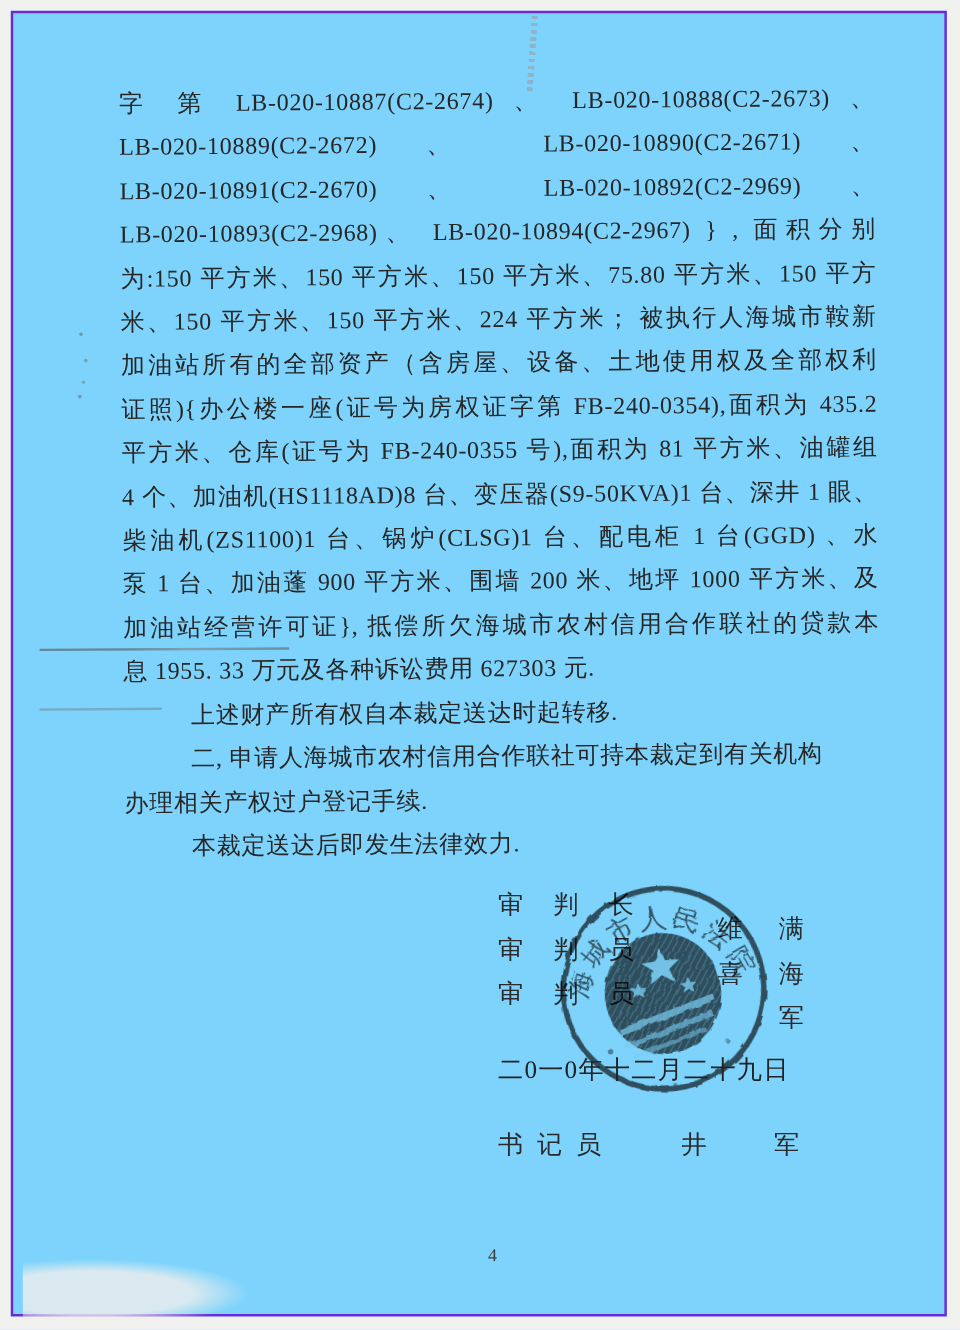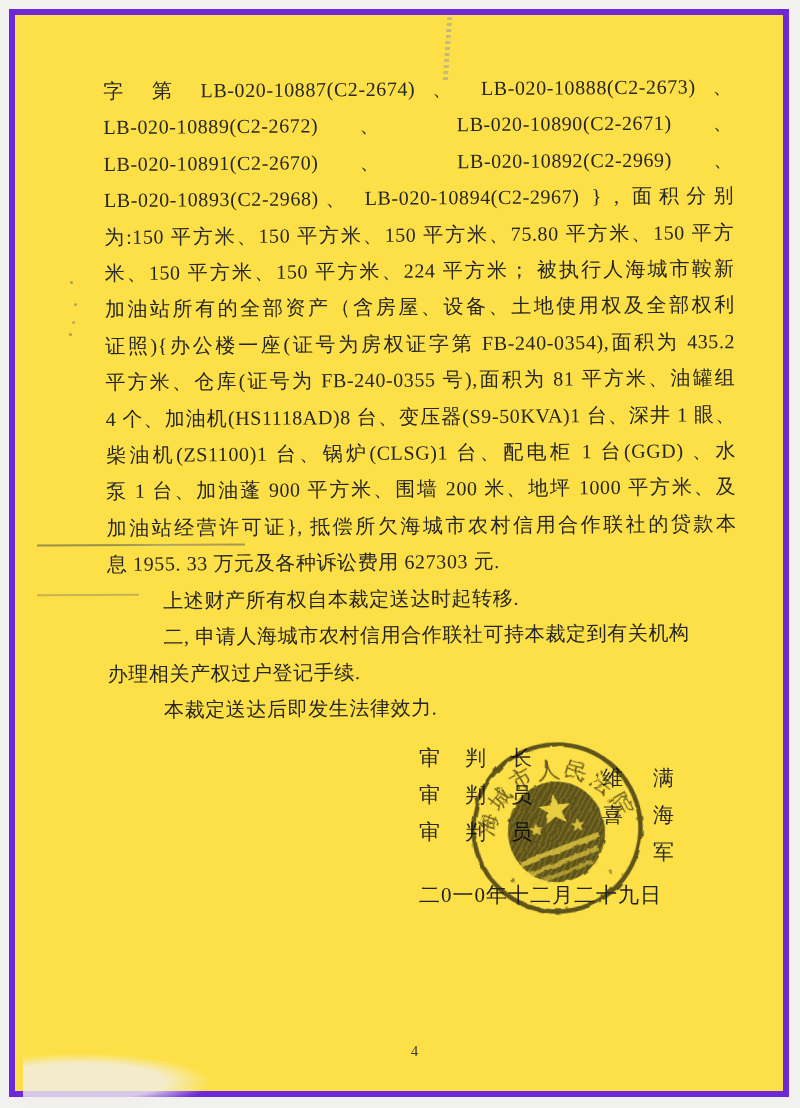--- a/index.html
+++ b/index.html
@@ -4,21 +4,21 @@
 <style>
   html,body{margin:0;padding:0;}
   body{
     width:800px;height:1108px;position:relative;
     background:#f1f1ef;
     font-family:"Liberation Serif","DejaVu Serif",serif;
     overflow:hidden;
   }
   .page{
     position:absolute;left:9px;top:9px;width:780px;height:1088px;
-    background:#fde047;border:6px solid #6d28d9;
+    background:#7dd3fc;border:2px solid #6d28d9;
     box-sizing:border-box;
   }
   
   .doc-text{
     position:absolute;left:88px;top:58px;width:630px;
     color:#262626;
     font-size:20px;line-height:36.4px;letter-spacing:0.6px;
     transform:rotate(-0.45deg);transform-origin:0 0;
   }
   .line{white-space:normal;}
@@ -159,16 +159,20 @@
       </text>
 
       <circle cx="48" cy="150" r="2.4" fill="#4a4a4a" opacity="0.6"></circle>
       <circle cx="150" cy="152" r="2" fill="#4a4a4a" opacity="0.5"></circle>
       <circle cx="100" cy="185" r="1.8" fill="#4a4a4a" opacity="0.5"></circle>
     </g>
   </svg>
 
   <div class="date-line">二0一0年十二月二十九日</div>
 
+  <div class="clerk-row">
+    <span class="clerk-role">书 记 员</span>
+    <span class="clerk-name">井 军</span>
+  </div>
 
   <div class="page-number">4</div>
 
 </div>
 
 </body></html>

